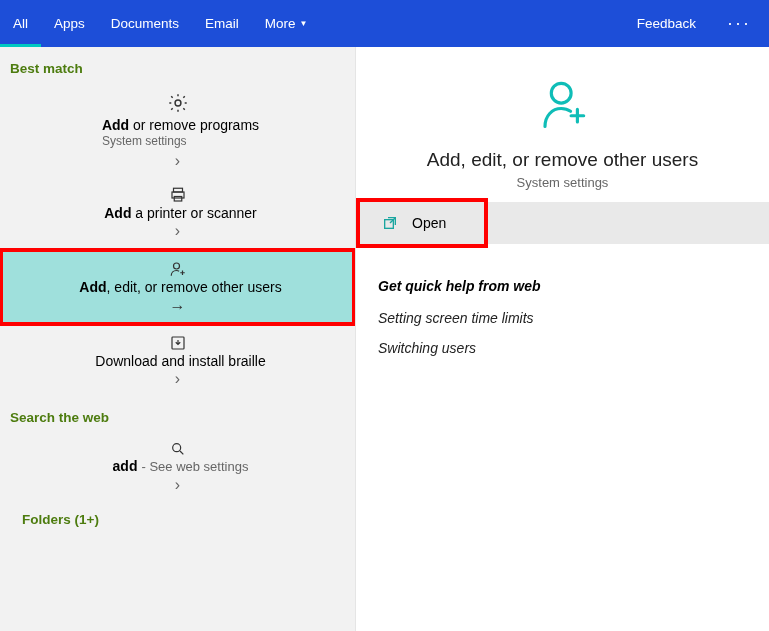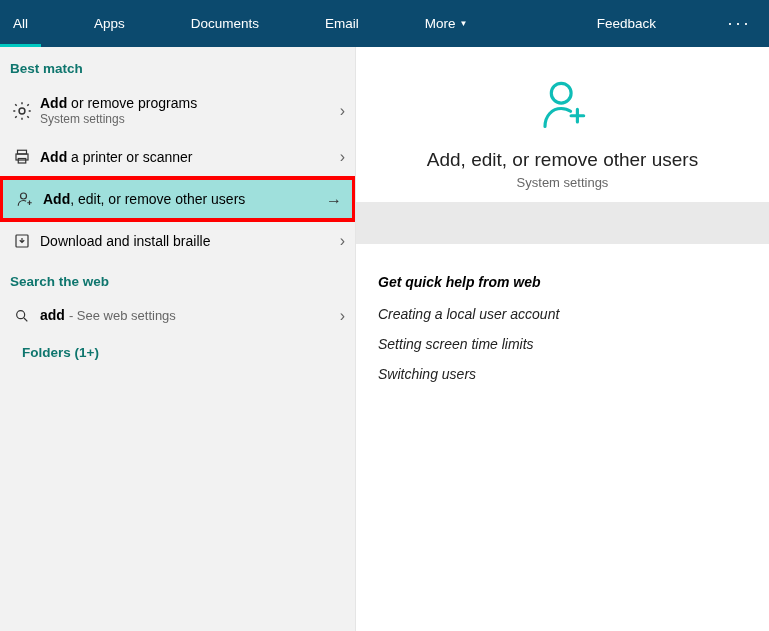--- a/index.html
+++ b/index.html
@@ -1,31 +1,31 @@
 <!DOCTYPE html>
 <html><head>
 <meta charset="utf-8">
 <style>
   * { box-sizing: border-box; margin: 0; padding: 0; font-family: "Segoe UI", Arial, sans-serif; }
   body { width: 769px; height: 631px; overflow: hidden; background: #fff; }
 
   
-  .topbar { height: 47px; background: #0c4a6e; display: flex; align-items: center; color: #fff; font-size: 13.5px; position: relative; gap: 40px; }
+  .topbar { height: 47px; background: #1d4ed8; display: flex; align-items: center; color: #fff; font-size: 13.5px; position: relative; }
   .topbar .tab { padding: 0 13px; height: 47px; display: flex; align-items: center; cursor: pointer; }
   .topbar .tab.active { border-bottom: 3px solid #00c9c1; padding-top: 3px; }
   .topbar .spacer { flex: 1; }
   .topbar .more-caret { margin-left: 4px; font-size: 8px; }
   .topbar .dots { padding: 0 18px; font-size: 18px; letter-spacing: 2px; }
 
   .main { display: flex; height: 584px; }
 
   
   .left { width: 356px; background: #f2f2f2; border-right: 1px solid #e5e5e5; overflow: hidden; }
-  .section-label { font-size: 13.5px; font-weight: 600; padding: 14px 10px 8px 10px; color: #0f766e; }
-  .row { display: flex; align-items: center; padding: 8px 10px; font-size: 14px; position: relative; min-height: 38px; }
+  .section-label { font-size: 13.5px; font-weight: 600; padding: 14px 10px 8px 10px; color: #4d7c0f; }
+  .row { display: flex; align-items: center; padding: 8px 10px; font-size: 14px; position: relative; min-height: 38px; flex-direction: column; }
   .row .icon { width: 24px; display: flex; justify-content: center; align-items: center; color: #333; }
   .row .text { flex: 1; padding-left: 6px; line-height: 1.3; }
   .row .text .sub { font-size: 12px; color: #666; }
   .row .chev { color: #666; font-size: 16px; }
   .row strong { font-weight: 700; }
   .row.selected { background: #9fe0dc; }
   .row .arrow-sel { color: #333; font-size: 16px; font-weight: 400; }
   .highlight-box { border: 4px solid #ff0000; margin: 0 -1px; }
   .tall .text { padding-top: 2px; padding-bottom: 2px; }
   .tall .icon svg { width: 22px; height: 22px; }
@@ -145,25 +145,36 @@
       <svg viewBox="0 0 60 60">
         <circle cx="28" cy="18" r="11" fill="none" stroke="#0fbdb7" stroke-width="3.5"></circle>
         <path d="M10 55c0-12 8-20 18-20 4 0 7.5 1.1 10.4 3.1" fill="none" stroke="#0fbdb7" stroke-width="3.5" stroke-linecap="round"></path>
         <path d="M46 36v14M39 43h14" stroke="#0fbdb7" stroke-width="3.5" stroke-linecap="round"></path>
       </svg>
       <div class="detail-title">Add, edit, or remove other users</div>
       <div class="detail-sub">System settings</div>
     </div>
 
     <div class="action-container">
+      <div class="boxed">
+        <div class="action-row">
+          <span class="ic">
+            <svg width="16" height="16" viewBox="0 0 24 24" fill="none" stroke="#1aa6a0" stroke-width="2">
+                <rect x="4" y="7" width="13" height="13"></rect>
+                <path d="M9 4h11v11"></path>
+                <path d="M20 4l-8 8"></path>
+              </svg>
+          </span>
+          <span>Open</span>
+        </div>
+      </div>
       <div class="rest"></div>
     </div>
 
     <div class="quick-help">
       <div class="qh-title">Get quick help from web</div>
-      <div class="qh-link">Creating a local user account</div>
       <div class="qh-link">Setting screen time limits</div>
       <div class="qh-link">Switching users</div>
     </div>
 
   </div>
 
 </div>
 
 </body></html>

